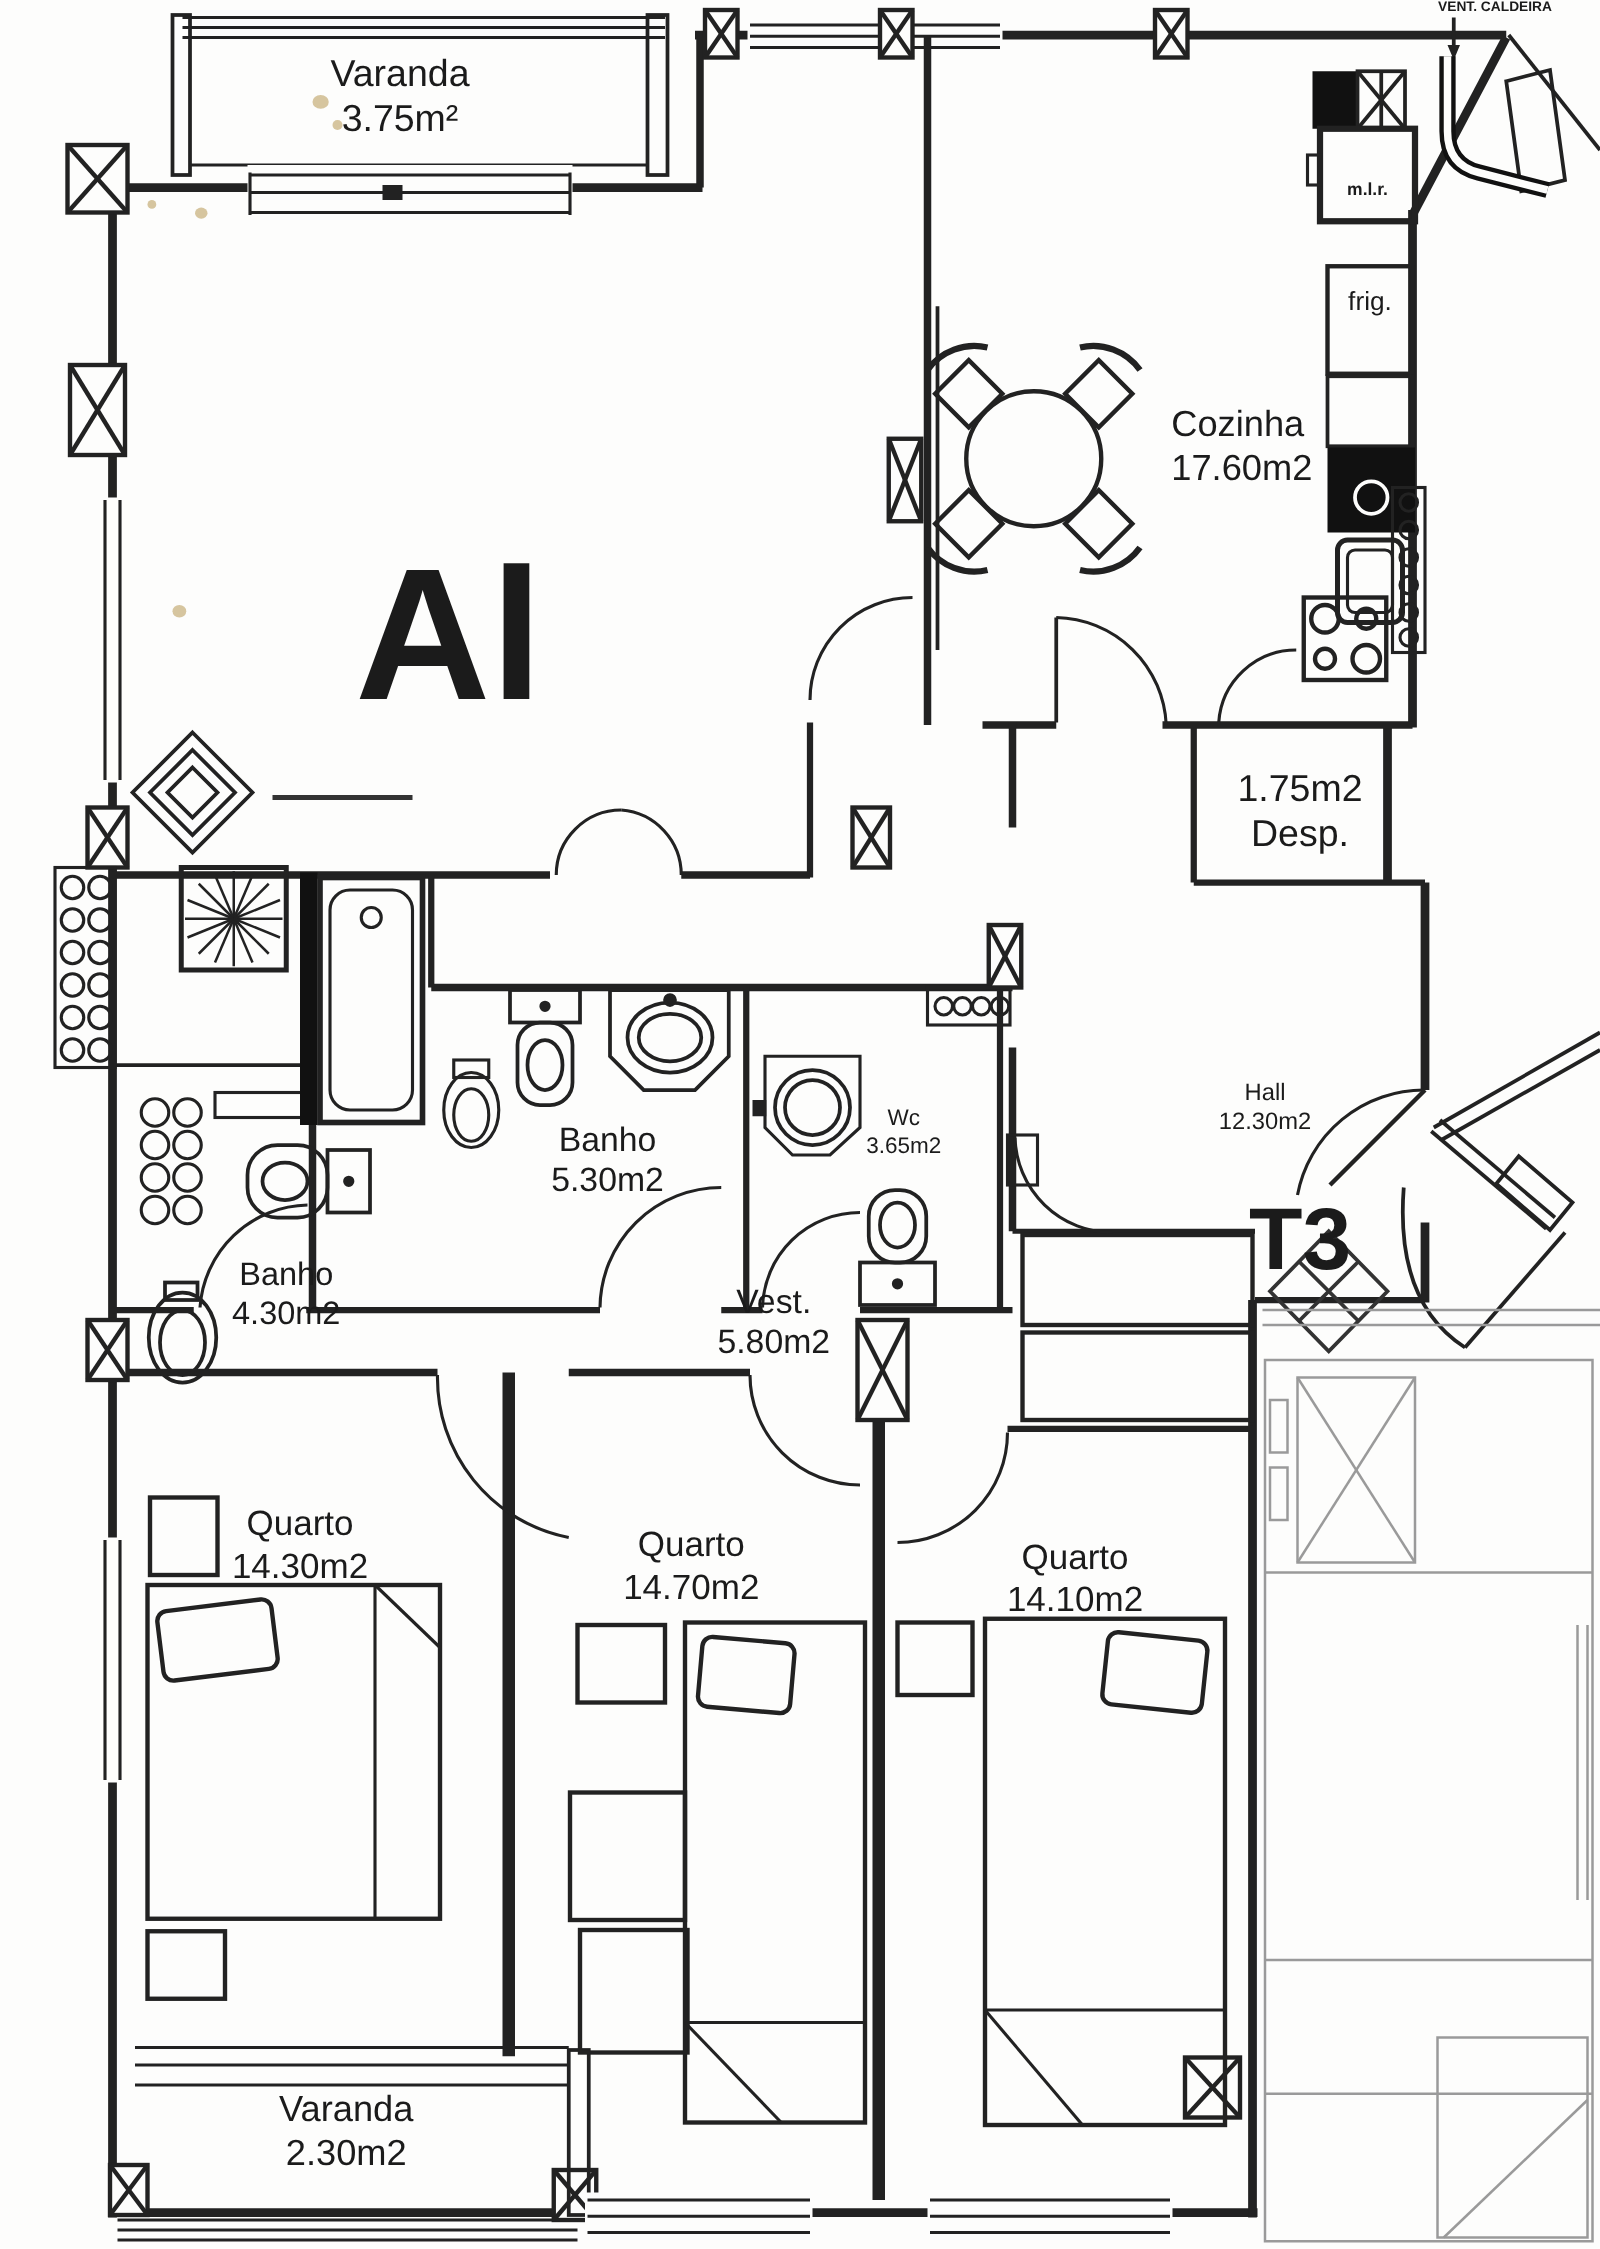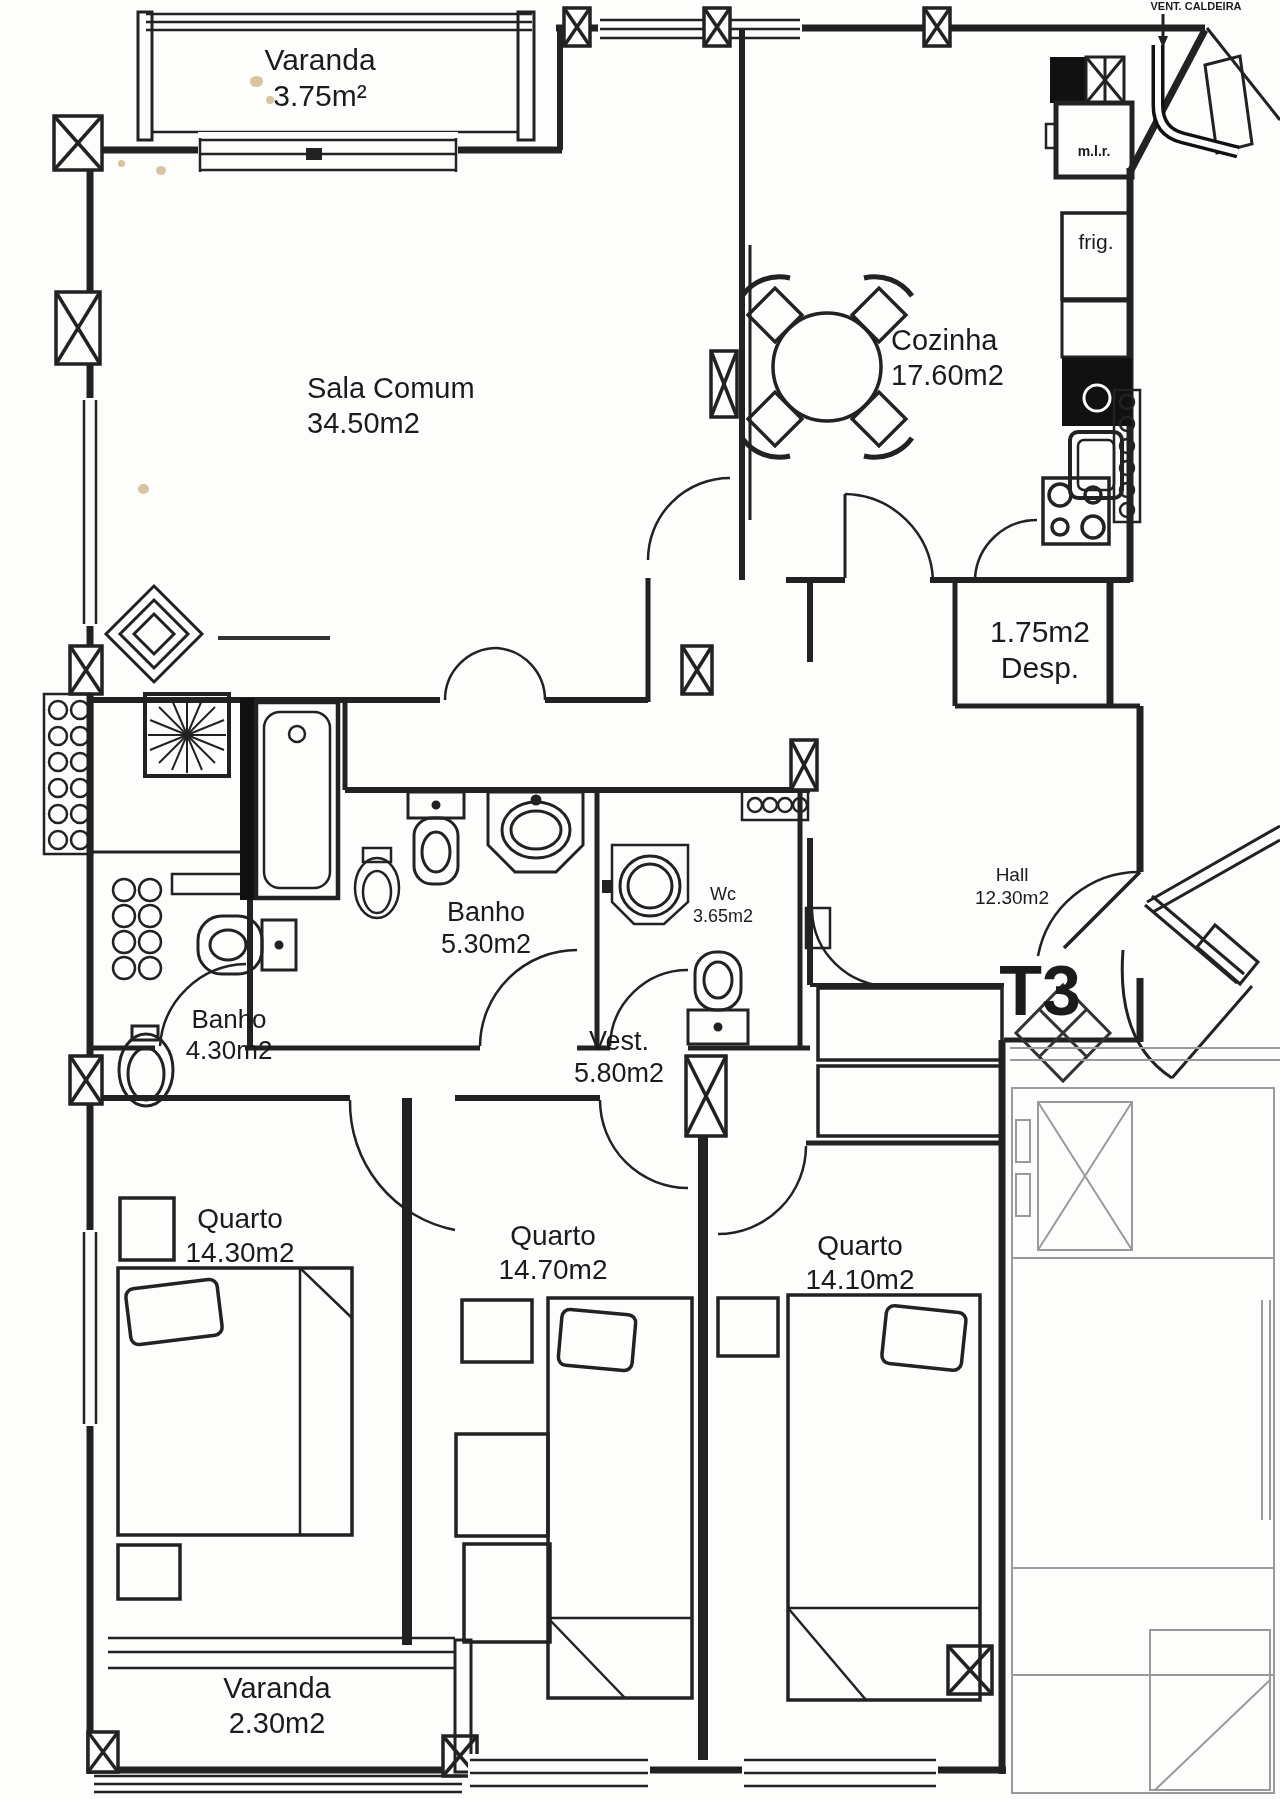--- a/index.html
+++ b/index.html
@@ -515,26 +515,25 @@
     <line x1="744" y1="1773" x2="936" y2="1773"></line>
     <line x1="744" y1="1786" x2="936" y2="1786"></line>
   </g>
 </svg>
 
   <div class="lbl" style="left:320px;top:42px;font-size:30px;">
     <span>Varanda</span>
     <span>3.75m²</span>
   </div>
 
-  <div class="lbl-left" style="left:307px;top:371px;font-size:29px;">
-    <span>Sala Comum</span>
-    <span>34.50m2</span>
-  </div>
-
-  <div class="lbl-left" style="left:891px;top:323px;font-size:29px;">
+  <div class="lbl-left big" style="left:284px;top:432px;font-size:150px;">
+    <span>Al</span>
+  </div>
+
+  <div class="lbl-left" style="left:937px;top:323px;font-size:29px;">
     <span>Cozinha</span>
     <span>17.60m2</span>
   </div>
 
   <div class="lbl" style="left:1094px;top:143px;font-size:14px;font-weight:bold;">
     <span>m.l.r.</span>
   </div>
   <div class="lbl" style="left:1096px;top:229px;font-size:21px;">
     <span>frig.</span>
   </div>

